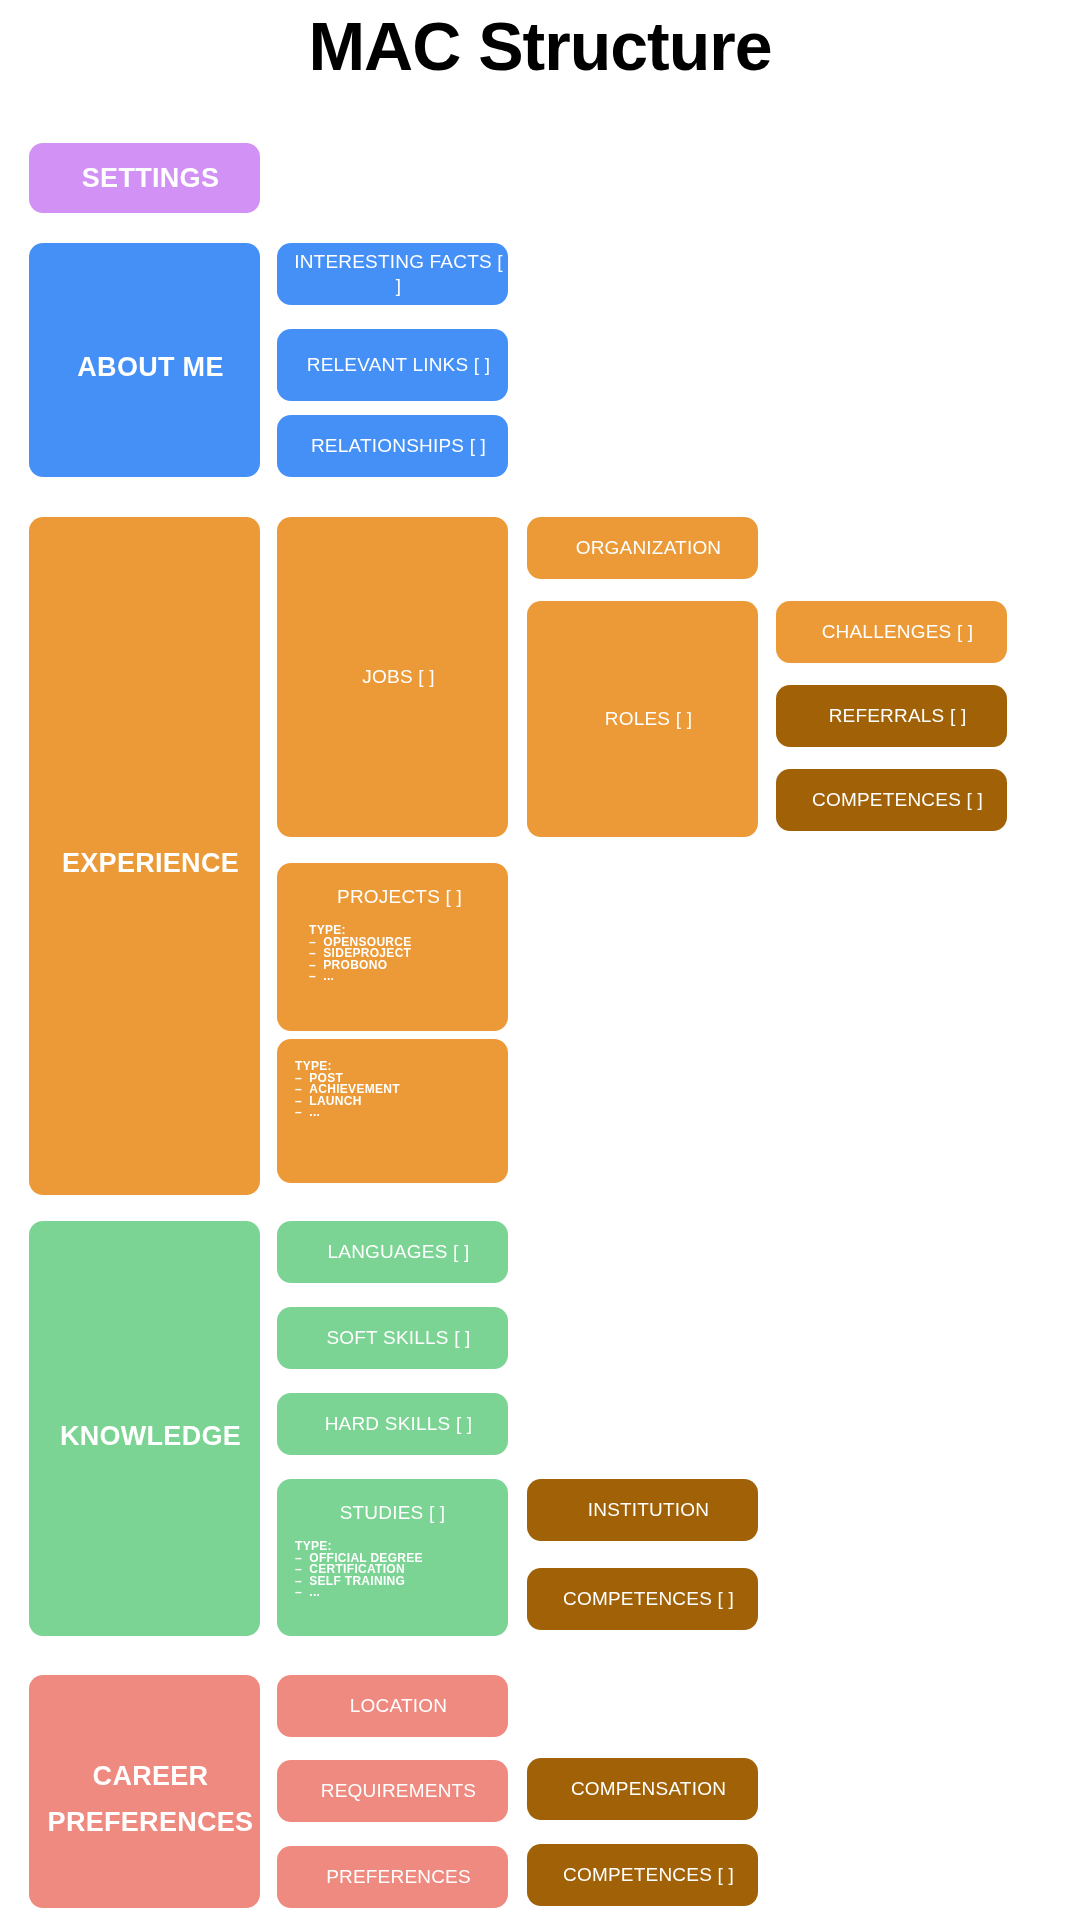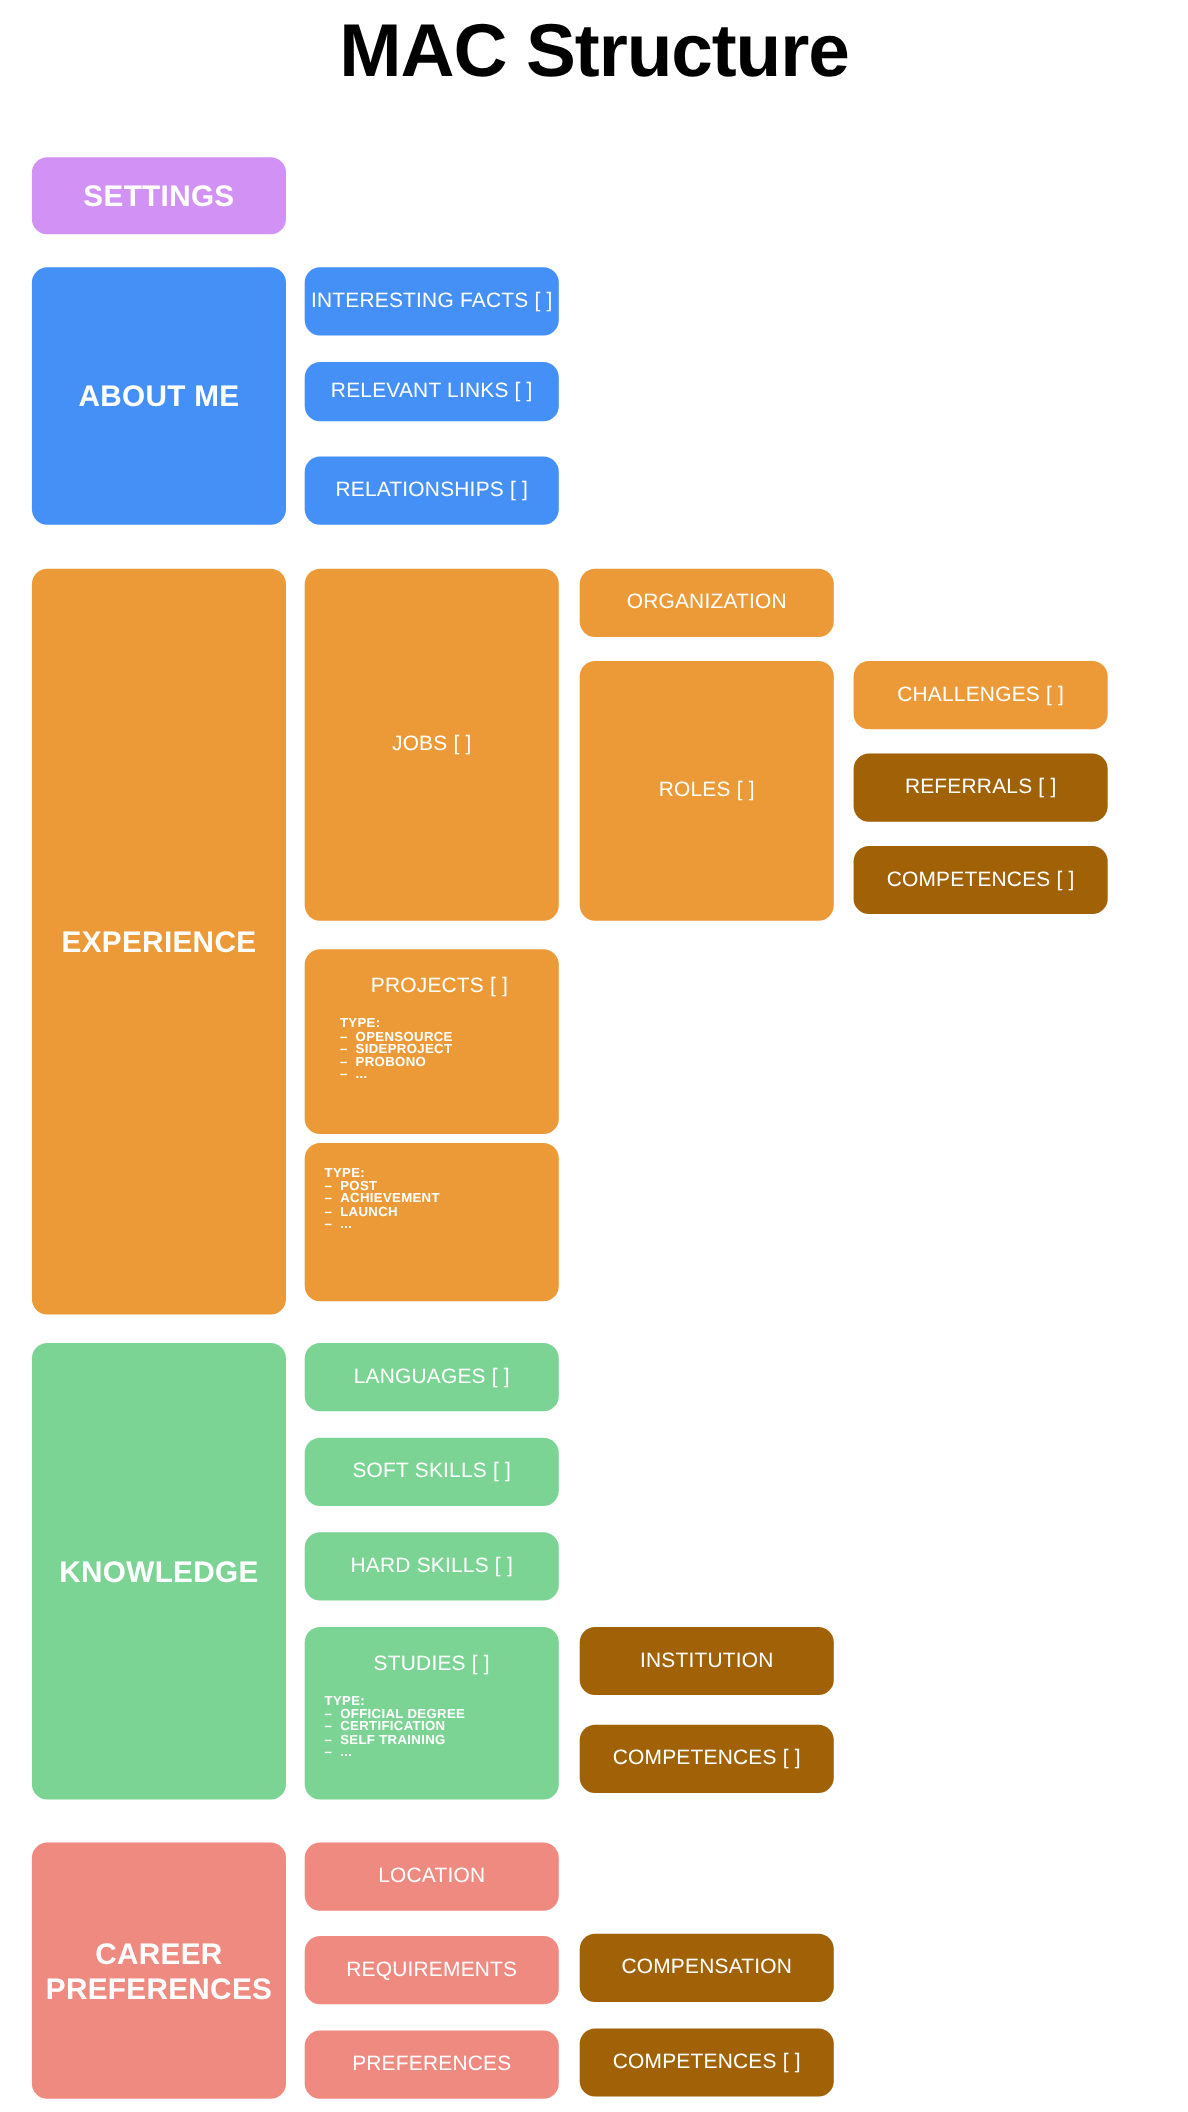--- a/index.html
+++ b/index.html
@@ -31,32 +31,34 @@
   .card {
     position: absolute;
     border-radius: 14px;
     color: #ffffff;
     box-sizing: border-box;
     display: flex;
     flex-direction: column;
     align-items: center;
     justify-content: center;
     text-align: center;
+    padding-left: 12px;
   }
   .card .title {
     font-size: 19px;
     font-weight: normal;
     letter-spacing: 0.2px;
     line-height: 24px;
   }
   .card.primary .title {
     font-size: 27px;
     font-weight: bold;
     letter-spacing: 0.3px;
     line-height: 32px;
+    margin-top: 14px;
   }
   .card.settings .title {
     font-size: 27px;
     font-weight: bold;
     letter-spacing: 0.3px;
   }
 
   
   .card.typed {
     justify-content: flex-start;
@@ -97,21 +99,21 @@
 </div>
 
 <div class="card primary c-blue" style="left:29px; top:243px; width:231px; height:234px;">
   <span class="title">ABOUT ME</span>
 </div>
 
 <div class="card c-blue" style="left:277px; top:243px; width:231px; height:62px;">
   <span class="title">INTERESTING FACTS [ ]</span>
 </div>
 
-<div class="card c-blue" style="left:277px; top:329px; width:231px; height:54px;">
+<div class="card c-blue" style="left:277px; top:329px; width:231px; height:72px;">
   <span class="title">RELEVANT LINKS [ ]</span>
 </div>
 
 <div class="card c-blue" style="left:277px; top:415px; width:231px; height:62px;">
   <span class="title">RELATIONSHIPS [ ]</span>
 </div>
 
 <div class="card primary c-orange" style="left:29px; top:517px; width:231px; height:678px;">
   <span class="title">EXPERIENCE</span>
 </div>

